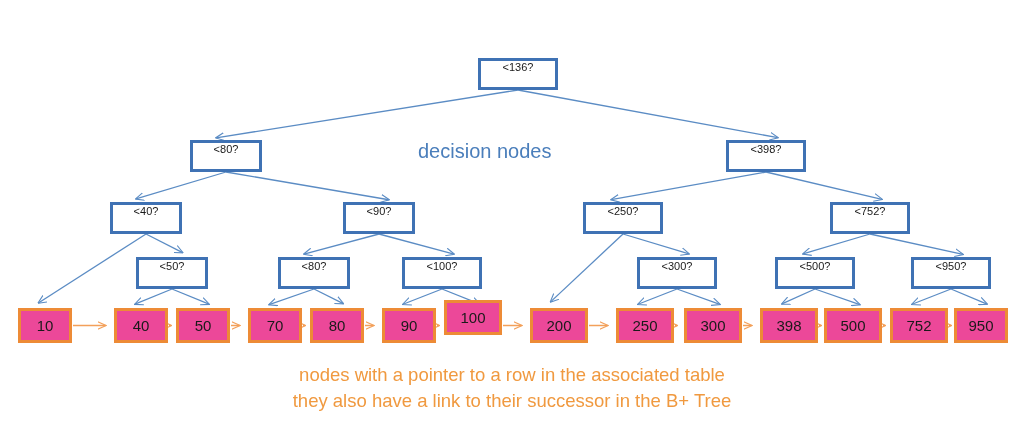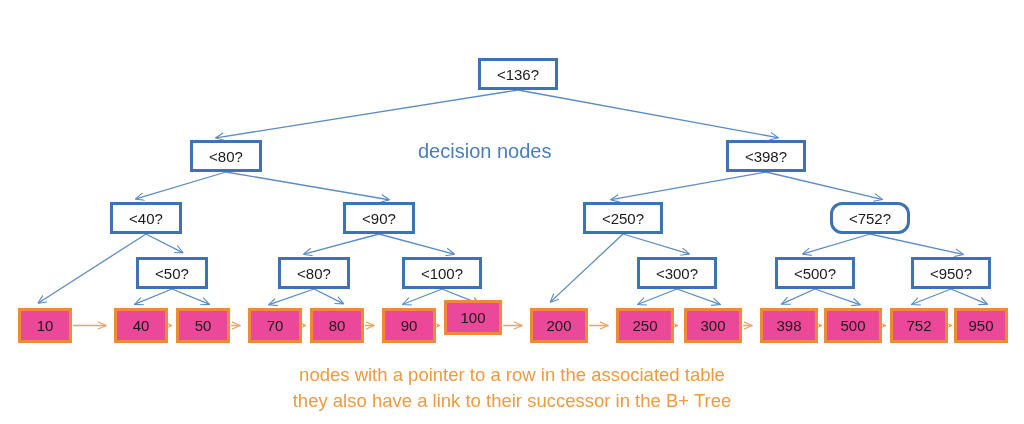--- a/index.html
+++ b/index.html
@@ -5,22 +5,22 @@
   html,body{margin:0;padding:0;background:#ffffff;}
   body{width:1024px;height:424px;font-family:"Liberation Sans",sans-serif;overflow:hidden;position:relative;}
   #stage{position:relative;width:1024px;height:424px;}
   #edges{position:absolute;left:0;top:0;width:1024px;height:424px;}
   .title{
     position:absolute;left:0;top:4px;width:1024px;text-align:center;
     font-size:21px;color:#000000;text-decoration:underline;letter-spacing:.2px;
   }
   .node{
     position:absolute;box-sizing:border-box;
-    display:flex;align-items:center;justify-content:center;
-    font-size:15px;color:#1a1a1a;background:#ffffff;
+    display:flex;justify-content:center;
+    font-size:11px;color:#1a1a1a;background:#ffffff;
     border:3px solid #3f72b4;
   }
   .leaf{
     position:absolute;box-sizing:border-box;
     display:flex;align-items:center;justify-content:center;
     font-size:15px;color:#1a1a1a;background:#ec4899;
     border:3px solid #ed8b36;
   }
   .annot-decision{
     position:absolute;font-size:20px;color:#4a7ebb;white-space:nowrap;
@@ -98,21 +98,21 @@
       </div>
       <div class="node" style="left: 110px; top: 202px; width: 72px; height: 32px;">
         <span>&lt;40?</span>
       </div>
       <div class="node" style="left: 343px; top: 202px; width: 72px; height: 32px;">
         <span>&lt;90?</span>
       </div>
       <div class="node" style="left: 583px; top: 202px; width: 80px; height: 32px;">
         <span>&lt;250?</span>
       </div>
-      <div class="node" style="left: 830px; top: 202px; width: 80px; height: 32px; border-radius: 12px;">
+      <div class="node" style="left: 830px; top: 202px; width: 80px; height: 32px;">
         <span>&lt;752?</span>
       </div>
       <div class="node" style="left: 136px; top: 257px; width: 72px; height: 32px;">
         <span>&lt;50?</span>
       </div>
       <div class="node" style="left: 278px; top: 257px; width: 72px; height: 32px;">
         <span>&lt;80?</span>
       </div>
       <div class="node" style="left: 402px; top: 257px; width: 80px; height: 32px;">
         <span>&lt;100?</span>

